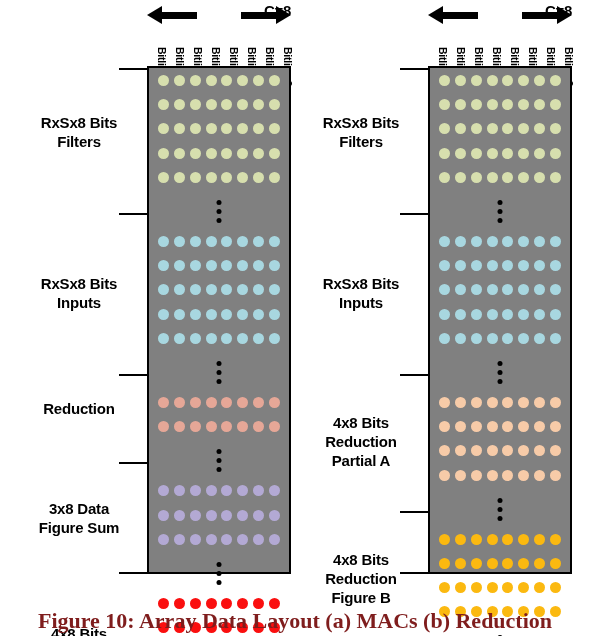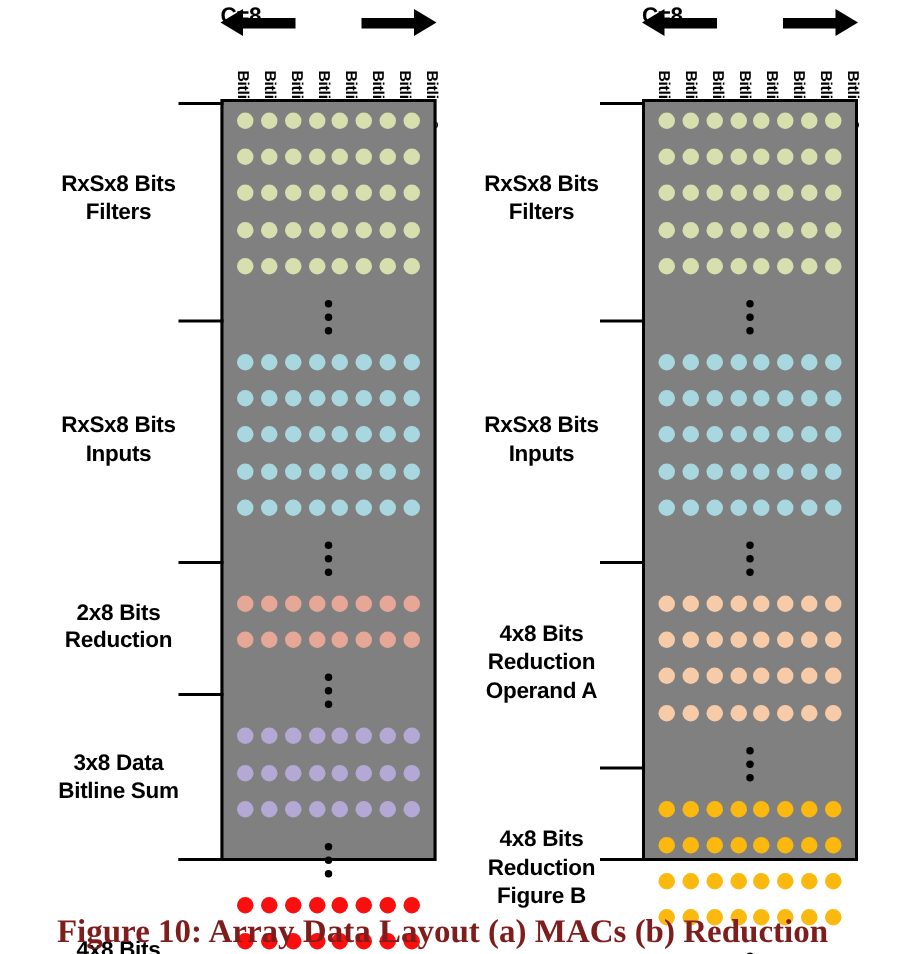--- a/index.html
+++ b/index.html
@@ -57,21 +57,21 @@
     border-top: 9px solid transparent;
     border-bottom: 9px solid transparent;
   }
   .arrow-head-left  { left: 0px;  border-right: 15px solid #000; }
   .arrow-head-right { right: 0px; border-left: 15px solid #000; }
 
   .c-label {
     position: absolute;
     left: 0; right: 0;
     top: -2px;
-    text-align: left;
+    text-align: right;
     font-size: 15px;
     font-weight: bold;
     color: #000;
     letter-spacing: -0.3px;
   }
 
   
   .bitlines {
     position: absolute;
     top: 26px;
@@ -645,26 +645,25 @@
   <div id="overlay-a">
       <div class="seclabel seclabel-a" style="top: 113.8px;">
         <div>RxSx8 Bits</div>
         <div>Filters</div>
       </div>
       <div class="seclabel seclabel-a" style="top: 274.8px;">
         <div>RxSx8 Bits</div>
         <div>Inputs</div>
       </div>
       <div class="seclabel seclabel-a" style="top: 399.5px;">
-        <div>2x8 Bits</div>
         <div>Reduction</div>
       </div>
       <div class="seclabel seclabel-a" style="top: 500px;">
         <div>3x8 Data</div>
-        <div>Bitline Sum</div>
+        <div>Figure Sum</div>
       </div>
       <div class="seclabel seclabel-a" style="top: 624.7px;">
         <div>4x8 Bits</div>
       </div>
       <div class="tick tick-a" style="top: 68px;"></div>
       <div class="tick tick-a" style="top: 213px;"></div>
       <div class="tick tick-a" style="top: 374px;"></div>
       <div class="tick tick-a" style="top: 462.4px;"></div>
       <div class="tick tick-a" style="top: 572px;"></div>
       <div class="tick tick-a" style="top: 572px;"></div>
@@ -674,21 +673,21 @@
         <div>RxSx8 Bits</div>
         <div>Filters</div>
       </div>
       <div class="seclabel seclabel-b" style="top: 274.8px;">
         <div>RxSx8 Bits</div>
         <div>Inputs</div>
       </div>
       <div class="seclabel seclabel-b" style="top: 414.35px;">
         <div>4x8 Bits</div>
         <div>Reduction</div>
-        <div>Operand A</div>
+        <div>Partial A</div>
       </div>
       <div class="seclabel seclabel-b" style="top: 551.15px;">
         <div>4x8 Bits</div>
         <div>Reduction</div>
         <div>Figure B</div>
       </div>
       <div class="tick tick-b" style="top: 68px;"></div>
       <div class="tick tick-b" style="top: 213px;"></div>
       <div class="tick tick-b" style="top: 374px;"></div>
       <div class="tick tick-b" style="top: 510.8px;"></div>

